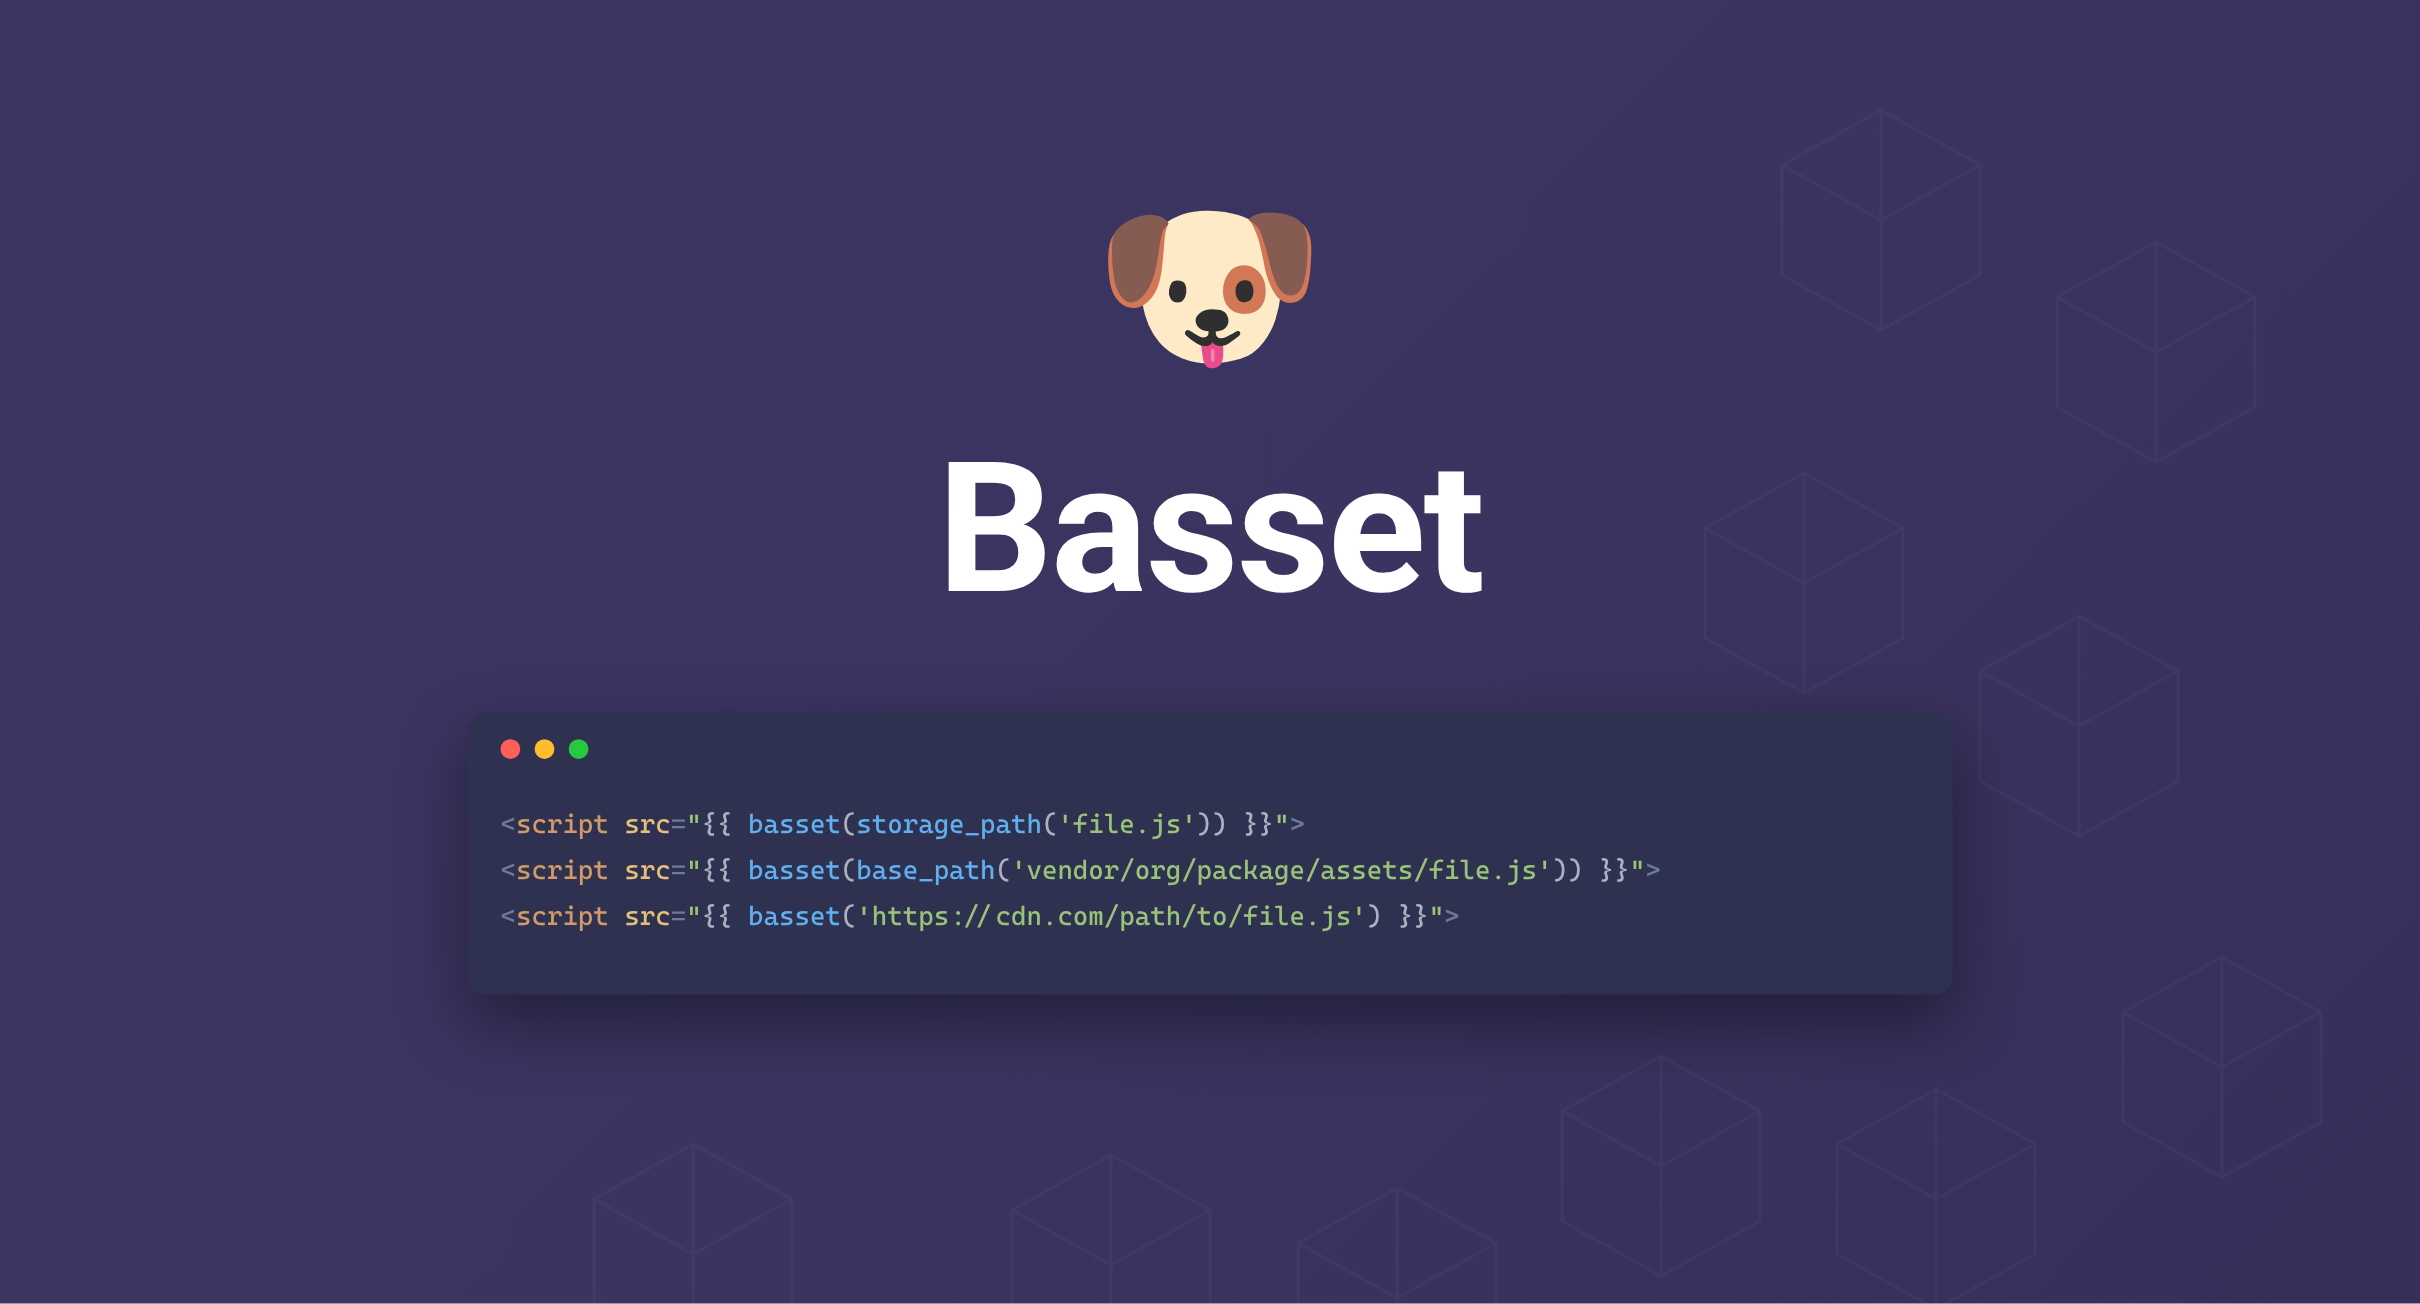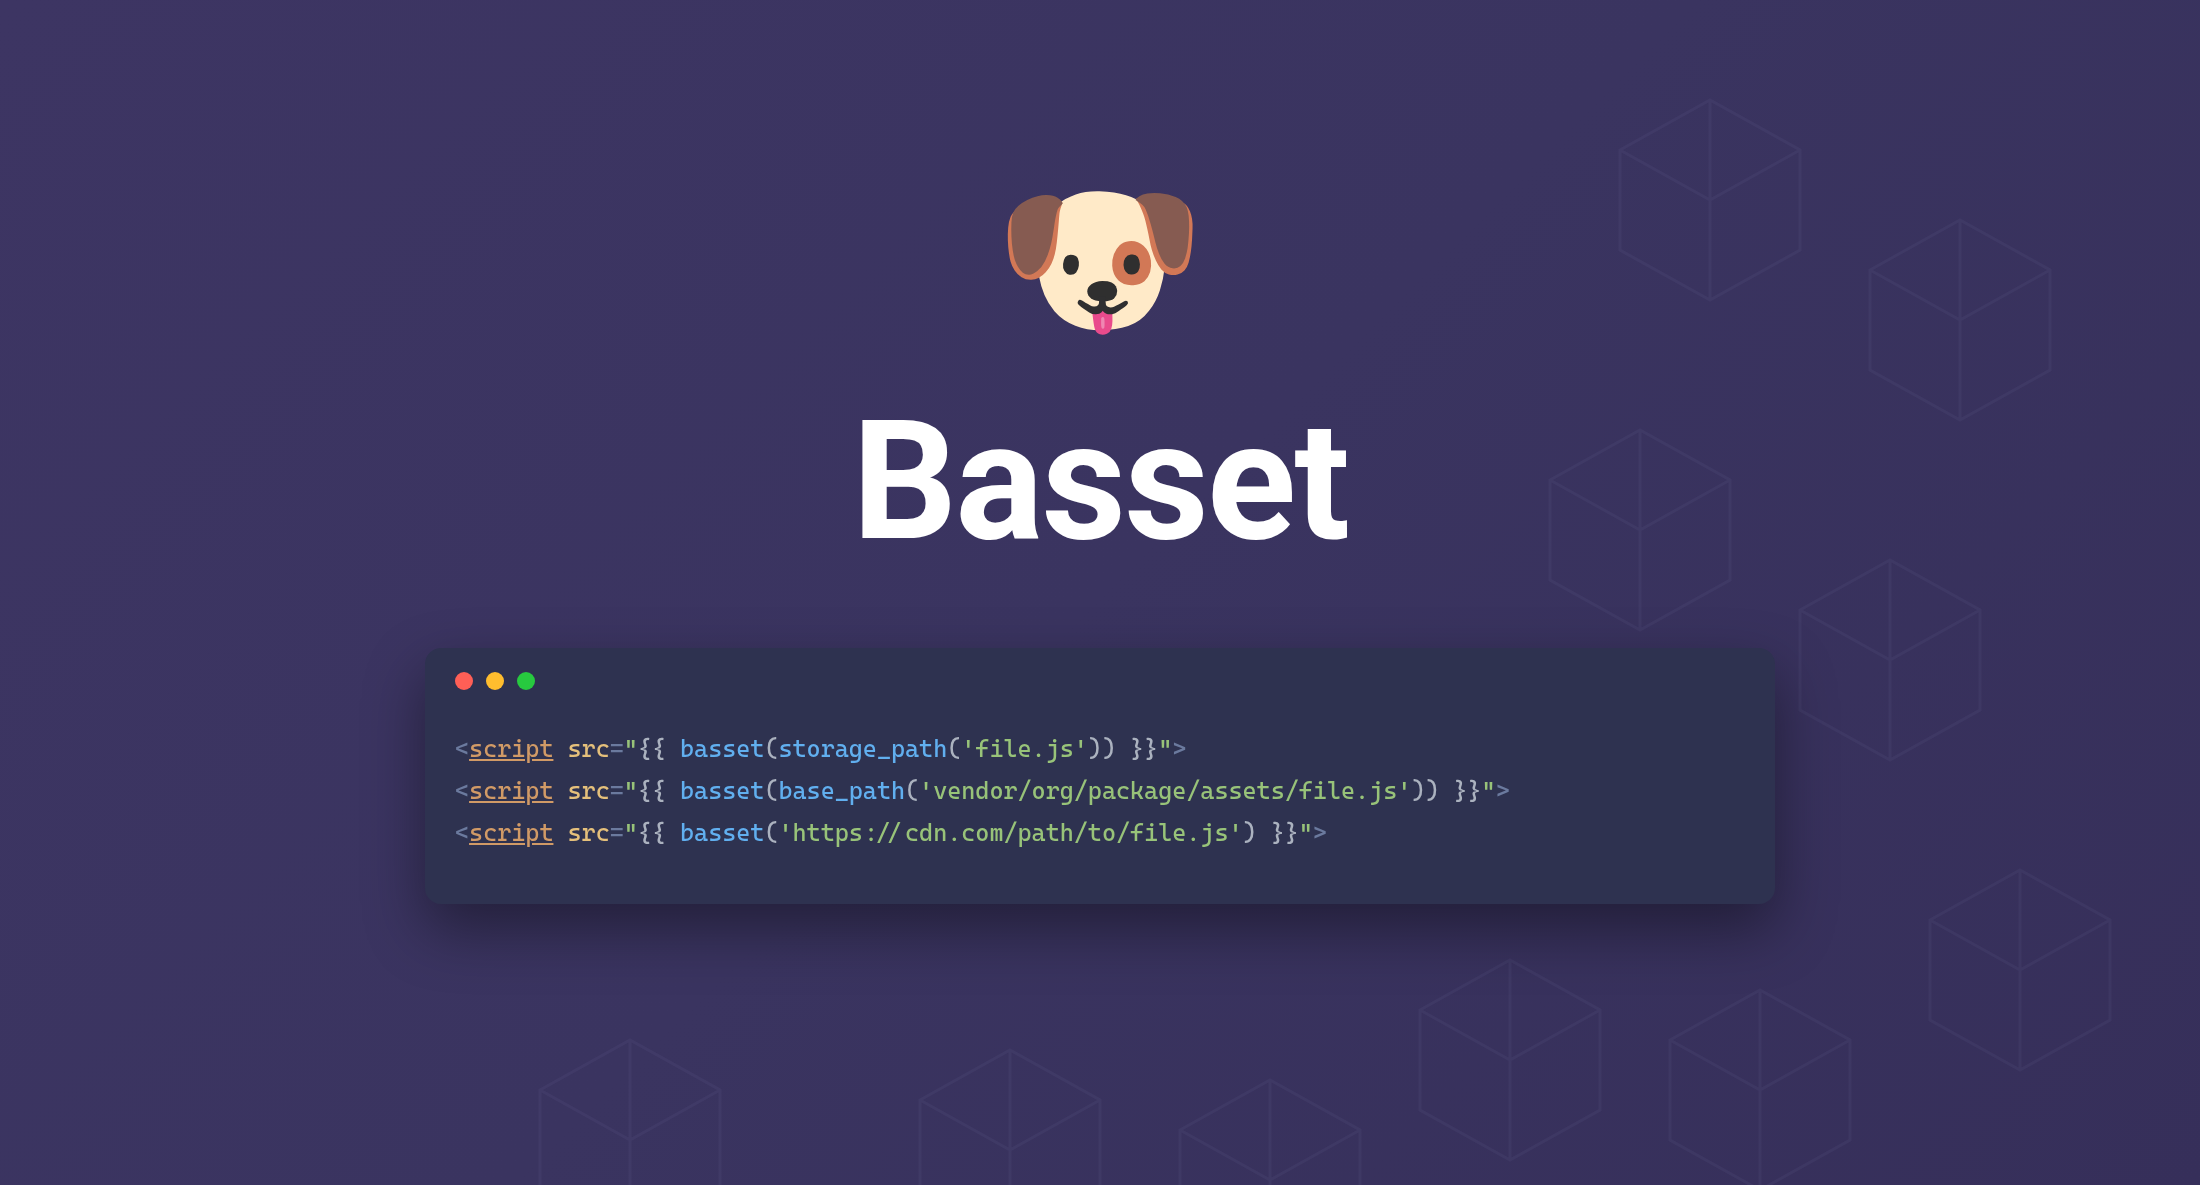--- a/index.html
+++ b/index.html
@@ -80,21 +80,21 @@
       font-size: 24px;
       line-height: 1.75;
       color: #b8b8b8;
     }
 
     .code-line {
       white-space: nowrap;
     }
 
     .punct { color: #6b7a9e; }
-    .tag { color: #d19a66; text-decoration: underline; }
+    .tag { color: #d19a66; }
     .attr { color: #e5c07b; text-align: center; }
     .op { color: #6b7a9e; }
     .str { color: #98c379; }
     .delim { color: #abb2bf; }
     .func { color: #61afef; }
   </style>
 </head>
 <body>
 
 <svg class="bg-pattern" viewBox="0 0 2200 1185" preserveAspectRatio="none">

